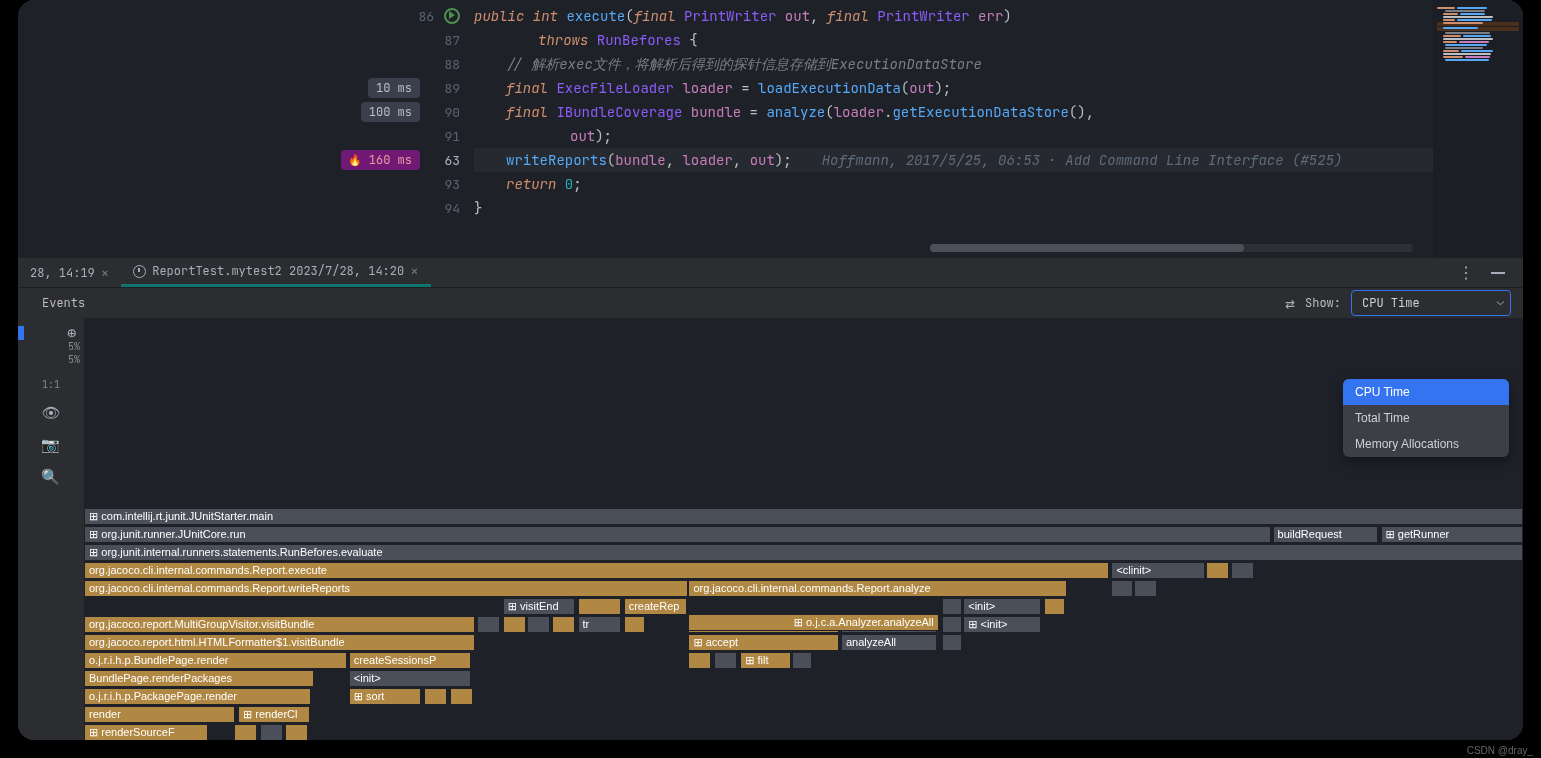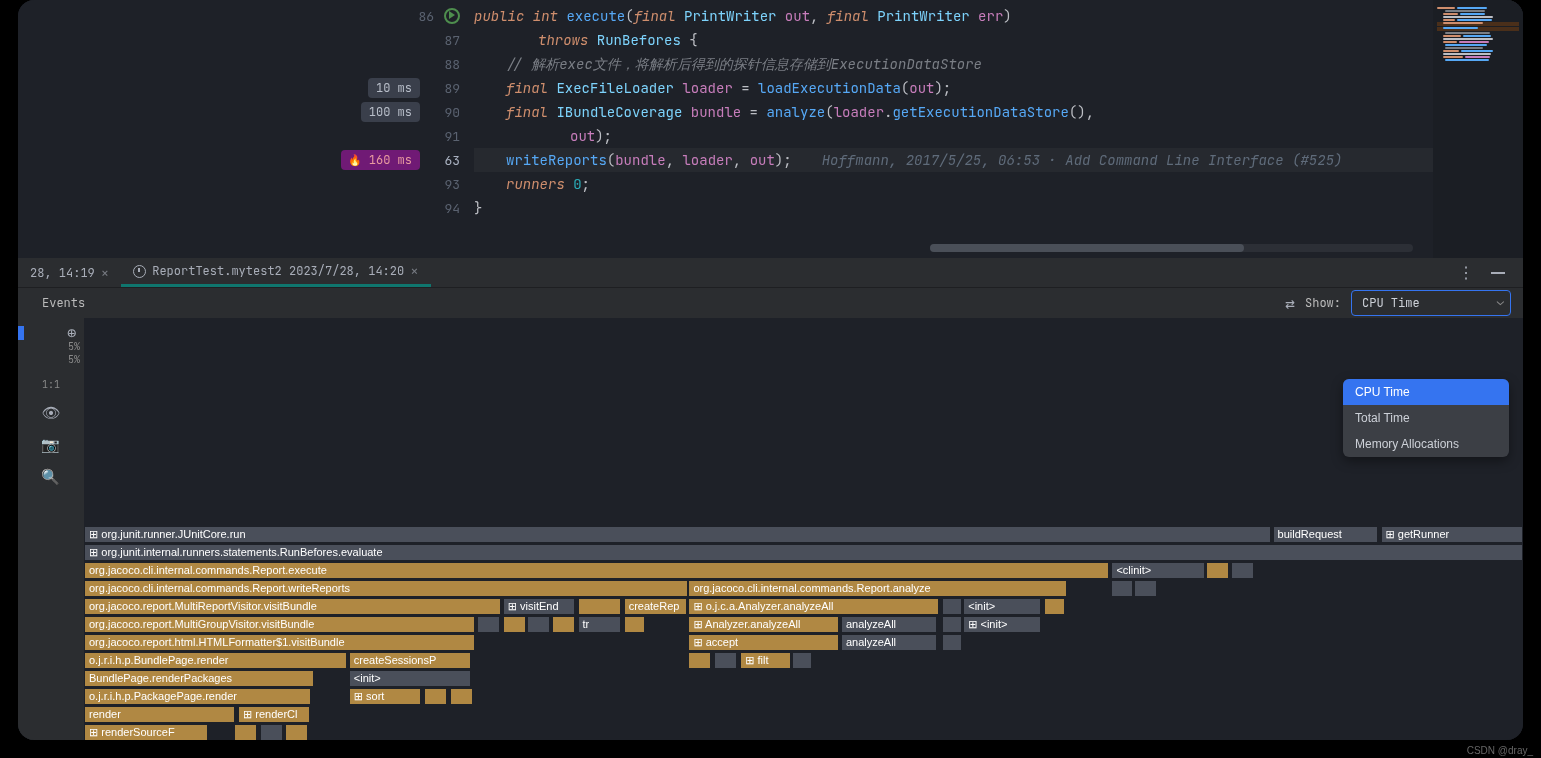--- a/index.html
+++ b/index.html
@@ -17,21 +17,21 @@
 .badge.hot::before{content:'🔥 ';font-size:11px}
 .code{flex:1;padding-top:4px;overflow:hidden;position:relative}
 .cline{height:24px;display:flex;align-items:center;white-space:pre;font-size:14px}
 .cline.hl{background:#26292f}
 .k{color:#cf8e6d;font-style:italic}
 .m{color:#56a8f5}
 .p{color:#bcbec4}
 .v{color:#c77dbb}
 .c{color:#7a7e85;font-style:italic}
 .n{color:#2aacb8}
-.id{color:#7dd3fc}
+.id{color:#8b5cf6}
 .ann{color:#5f6b7a;font-style:italic;margin-left:30px}
 .minimap{position:absolute;right:0;top:0;width:90px;height:100%;background:#1b1e24}
 .mm-line{height:2px;margin:1px 4px;display:flex;gap:2px}
 .mm-seg{height:2px;border-radius:1px}
 .hscroll{position:absolute;bottom:6px;left:456px;right:110px;height:8px;background:#2c2f36;border-radius:4px}
 .hscroll-thumb{height:100%;width:65%;background:#4a4f58;border-radius:4px}
 .tabs{height:30px;background:#2b2d30;display:flex;align-items:center;border-bottom:1px solid #1e1f22;padding-right:10px}
 .tab{height:100%;display:flex;align-items:center;padding:0 12px;gap:6px;color:#a8adb8;font-size:12px;position:relative;font-family:-apple-system,sans-serif}
 .tab.active{border-bottom:3px solid #0f766e}
 .tab-close{opacity:0.6;font-size:14px}
@@ -100,21 +100,21 @@
         </div>
     </div>
     <div class="code">
       <div class="cline"><span class="k">public </span><span class="k">int </span><span class="m">execute</span><span class="p">(</span><span class="k">final </span><span class="id">PrintWriter </span><span class="v">out</span><span class="p">, </span><span class="k">final </span><span class="id">PrintWriter </span><span class="v">err</span><span class="p">)</span></div>
       <div class="cline" style="padding-left:64px"><span class="k">throws </span><span class="id">RunBefores </span><span class="p">{</span></div>
       <div class="cline" style="padding-left:32px"><span class="c">// 解析exec文件，将解析后得到的探针信息存储到ExecutionDataStore</span></div>
       <div class="cline" style="padding-left:32px"><span class="k">final </span><span class="id">ExecFileLoader </span><span class="v">loader</span><span class="p"> = </span><span class="m">loadExecutionData</span><span class="p">(</span><span class="v">out</span><span class="p">);</span></div>
       <div class="cline" style="padding-left:32px"><span class="k">final </span><span class="id">IBundleCoverage </span><span class="v">bundle</span><span class="p"> = </span><span class="m">analyze</span><span class="p">(</span><span class="v">loader</span><span class="p">.</span><span class="m">getExecutionDataStore</span><span class="p">(),</span></div>
       <div class="cline" style="padding-left:96px"><span class="v">out</span><span class="p">);</span></div>
       <div class="cline hl" style="padding-left:32px"><span class="m">writeReports</span><span class="p">(</span><span class="v">bundle</span><span class="p">, </span><span class="v">loader</span><span class="p">, </span><span class="v">out</span><span class="p">);</span><span class="ann">Hoffmann, 2017/5/25, 06:53 · Add Command Line Interface (#525)</span></div>
-      <div class="cline" style="padding-left:32px"><span class="k">runners </span><span class="n">0</span><span class="p">;</span></div>
+      <div class="cline" style="padding-left:32px"><span class="k">return </span><span class="n">0</span><span class="p">;</span></div>
       <div class="cline"><span class="p">}</span></div>
       <div class="hscroll">
           <div class="hscroll-thumb"></div>
         </div>
     </div>
     <div class="minimap">
       <div style="padding-top:6px">
         <div class="mm-line">
             <div class="mm-seg" style="width:18px;background:#cf8e6d"></div>
             <div class="mm-seg" style="width:30px;background:#56a8f5"></div>
@@ -244,40 +244,40 @@
         <div class="fbox gray" style="left: 27.3%; width: 1.6%; top: 298px;"></div>
         <div class="fbox" style="left: 29.1%; width: 1.6%; top: 298px;"></div>
         <div class="fbox gray" style="left: 30.8%; width: 1.6%; top: 298px;"></div>
         <div class="fbox" style="left: 32.5%; width: 1.6%; top: 298px;"></div>
         <div class="fbox gray" style="left: 34.3%; width: 3%; top: 298px;">tr</div>
         <div class="fbox" style="left: 37.5%; width: 1.5%; top: 298px;"></div>
         <div class="fbox" style="left: 42%; width: 10.5%; top: 298px;">⊞ Analyzer.analyzeAll</div>
         <div class="fbox gray" style="left: 52.6%; width: 6.7%; top: 298px;">analyzeAll</div>
         <div class="fbox gray" style="left: 59.6%; width: 1.4%; top: 298px;"></div>
         <div class="fbox gray" style="left: 61.1%; width: 5.4%; top: 298px;">⊞ &lt;init&gt;</div>
-        <div class="fbox" style="left: 0%; width: 29%; top: 280px;">org.jacoco.report.MultiReportVisitor.visitBundle</div>
         <div class="fbox gray" style="left: 29.1%; width: 5%; top: 280px;">⊞ visitEnd</div>
         <div class="fbox" style="left: 34.3%; width: 3%; top: 280px;"></div>
         <div class="fbox" style="left: 37.5%; width: 4.4%; top: 280px;">createRep</div>
-        <div class="fbox" style="left: 42%; width: 17.4%; top: 280px;">⊞ o.j.c.a.Analyzer.analyzeAll</div>
+        <div class="fbox" style="left: 42%; width: 17.4%; top: 296px; text-align: right;">⊞ o.j.c.a.Analyzer.analyzeAll</div>
         <div class="fbox gray" style="left: 59.6%; width: 1.4%; top: 280px;"></div>
         <div class="fbox gray" style="left: 61.1%; width: 5.4%; top: 280px;">&lt;init&gt;</div>
         <div class="fbox" style="left: 66.7%; width: 1.5%; top: 280px;"></div>
         <div class="fbox" style="left: 42%; width: 26.3%; top: 262px;">org.jacoco.cli.internal.commands.Report.analyze</div>
         <div class="fbox" style="left: 0%; width: 42%; top: 262px;">org.jacoco.cli.internal.commands.Report.writeReports</div>
         <div class="fbox gray" style="left: 71.4%; width: 1.5%; top: 262px;"></div>
         <div class="fbox gray" style="left: 73%; width: 1.6%; top: 262px;"></div>
         <div class="fbox" style="left: 0%; width: 71.2%; top: 244px;">org.jacoco.cli.internal.commands.Report.execute</div>
         <div class="fbox gray" style="left: 71.4%; width: 6.5%; top: 244px;">&lt;clinit&gt;</div>
         <div class="fbox" style="left: 78%; width: 1.6%; top: 244px;"></div>
         <div class="fbox gray" style="left: 79.7%; width: 1.6%; top: 244px;"></div>
         <div class="fbox gray" style="left: 0%; width: 100%; top: 226px;">⊞ org.junit.internal.runners.statements.RunBefores.evaluate</div>
         <div class="fbox gray" style="left: 0%; width: 82.5%; top: 208px;">⊞ org.junit.runner.JUnitCore.run</div>
         <div class="fbox gray" style="left: 82.6%; width: 7.3%; top: 208px;">buildRequest</div>
         <div class="fbox gray" style="left: 90.1%; width: 9.9%; top: 208px;">⊞ getRunner</div>
+        <div class="fbox gray" style="left: 0%; width: 100%; top: 190px;">⊞ com.intellij.rt.junit.JUnitStarter.main</div>
       </div>
 
     <div class="dropdown">
       <div class="dd-item sel">CPU Time</div>
       <div class="dd-item">Total Time</div>
       <div class="dd-item">Memory Allocations</div>
     </div>
   </div>
 
 </div>

